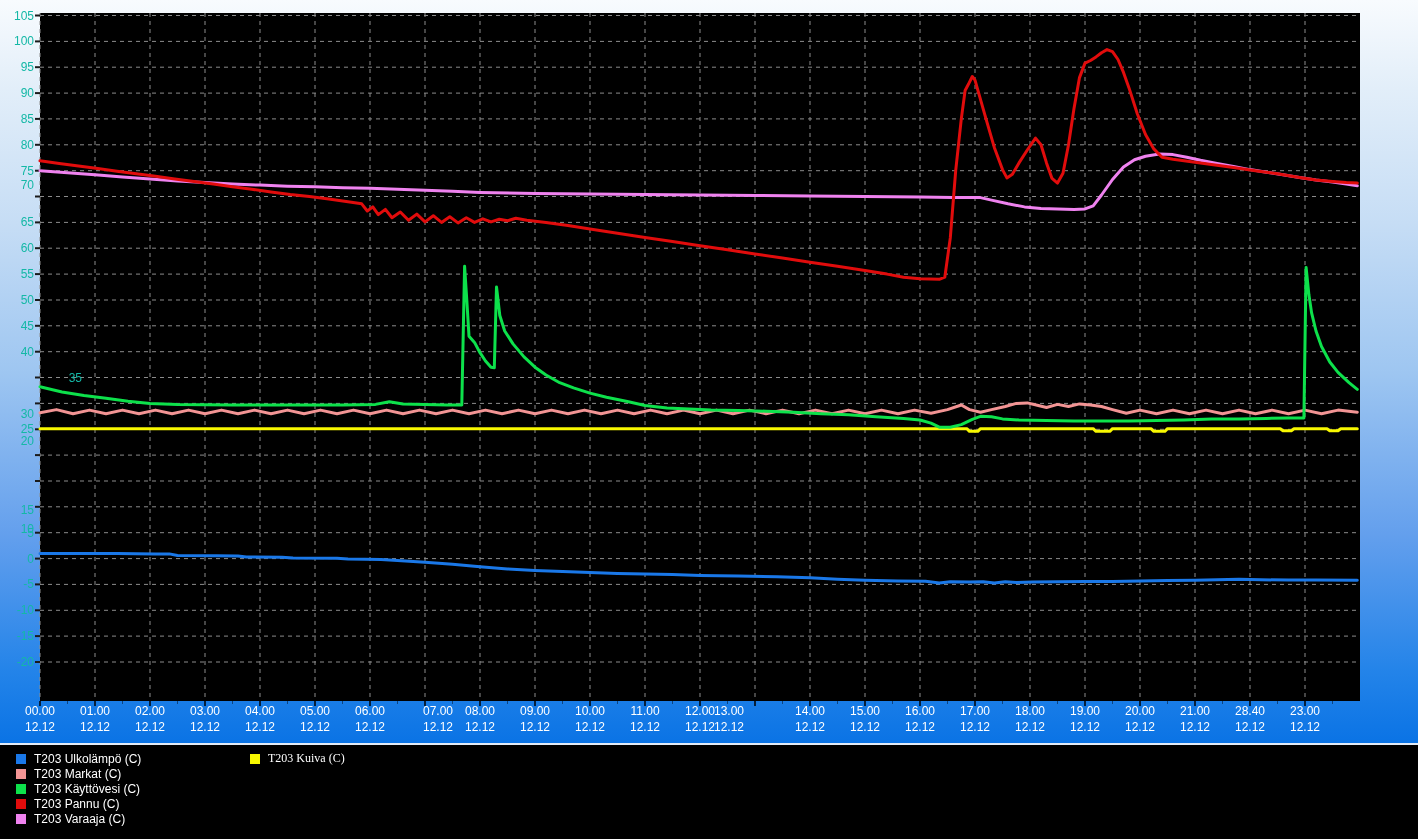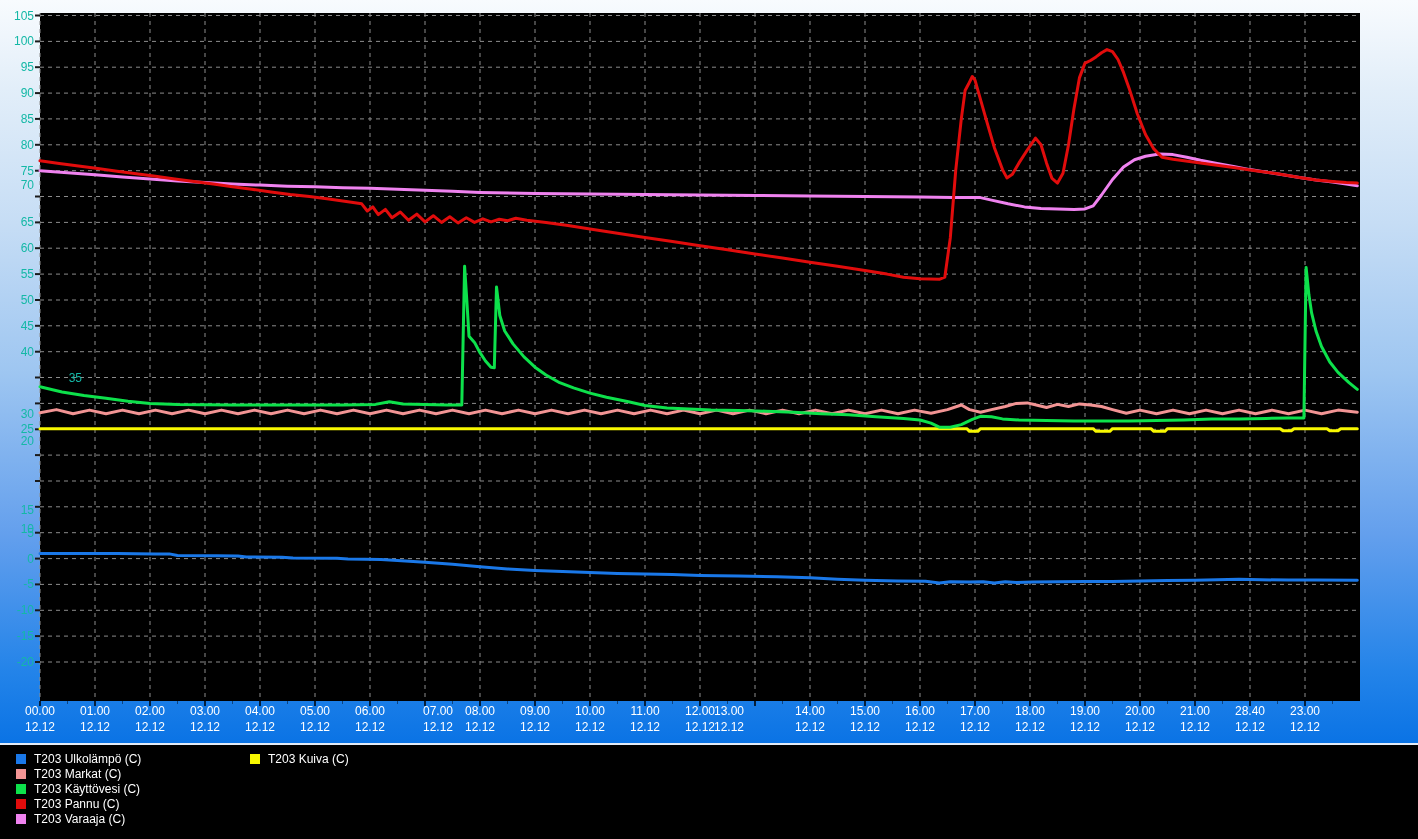--- a/index.html
+++ b/index.html
@@ -26,21 +26,21 @@
   .separator{
     position:absolute;top:743px;left:0;width:1418px;height:2px;
     background:#e3ecf7;
   }
   .legend{
     position:absolute;top:745px;left:0;width:1386px;height:94px;
     background:#000000;
   }
   .legend-col{position:absolute;top:6px;display:flex;flex-direction:column;}
   .legend-col.col1{left:16px;}
-  .legend-col.col2{left:250px;}
+  .legend-col.col2{left:250px;font-family:Liberation Serif, serif;}
   .legend-item{display:flex;align-items:center;height:15px;cursor:default;}
   .swatch{width:10px;height:10px;margin-right:8px;flex:0 0 auto;}
   .legend-label{color:#ffffff;font-size:12px;white-space:nowrap;}
 </style>
 </head>
 <body>
 
 <div class="screen">
   <div class="chart-bg"></div>
 

